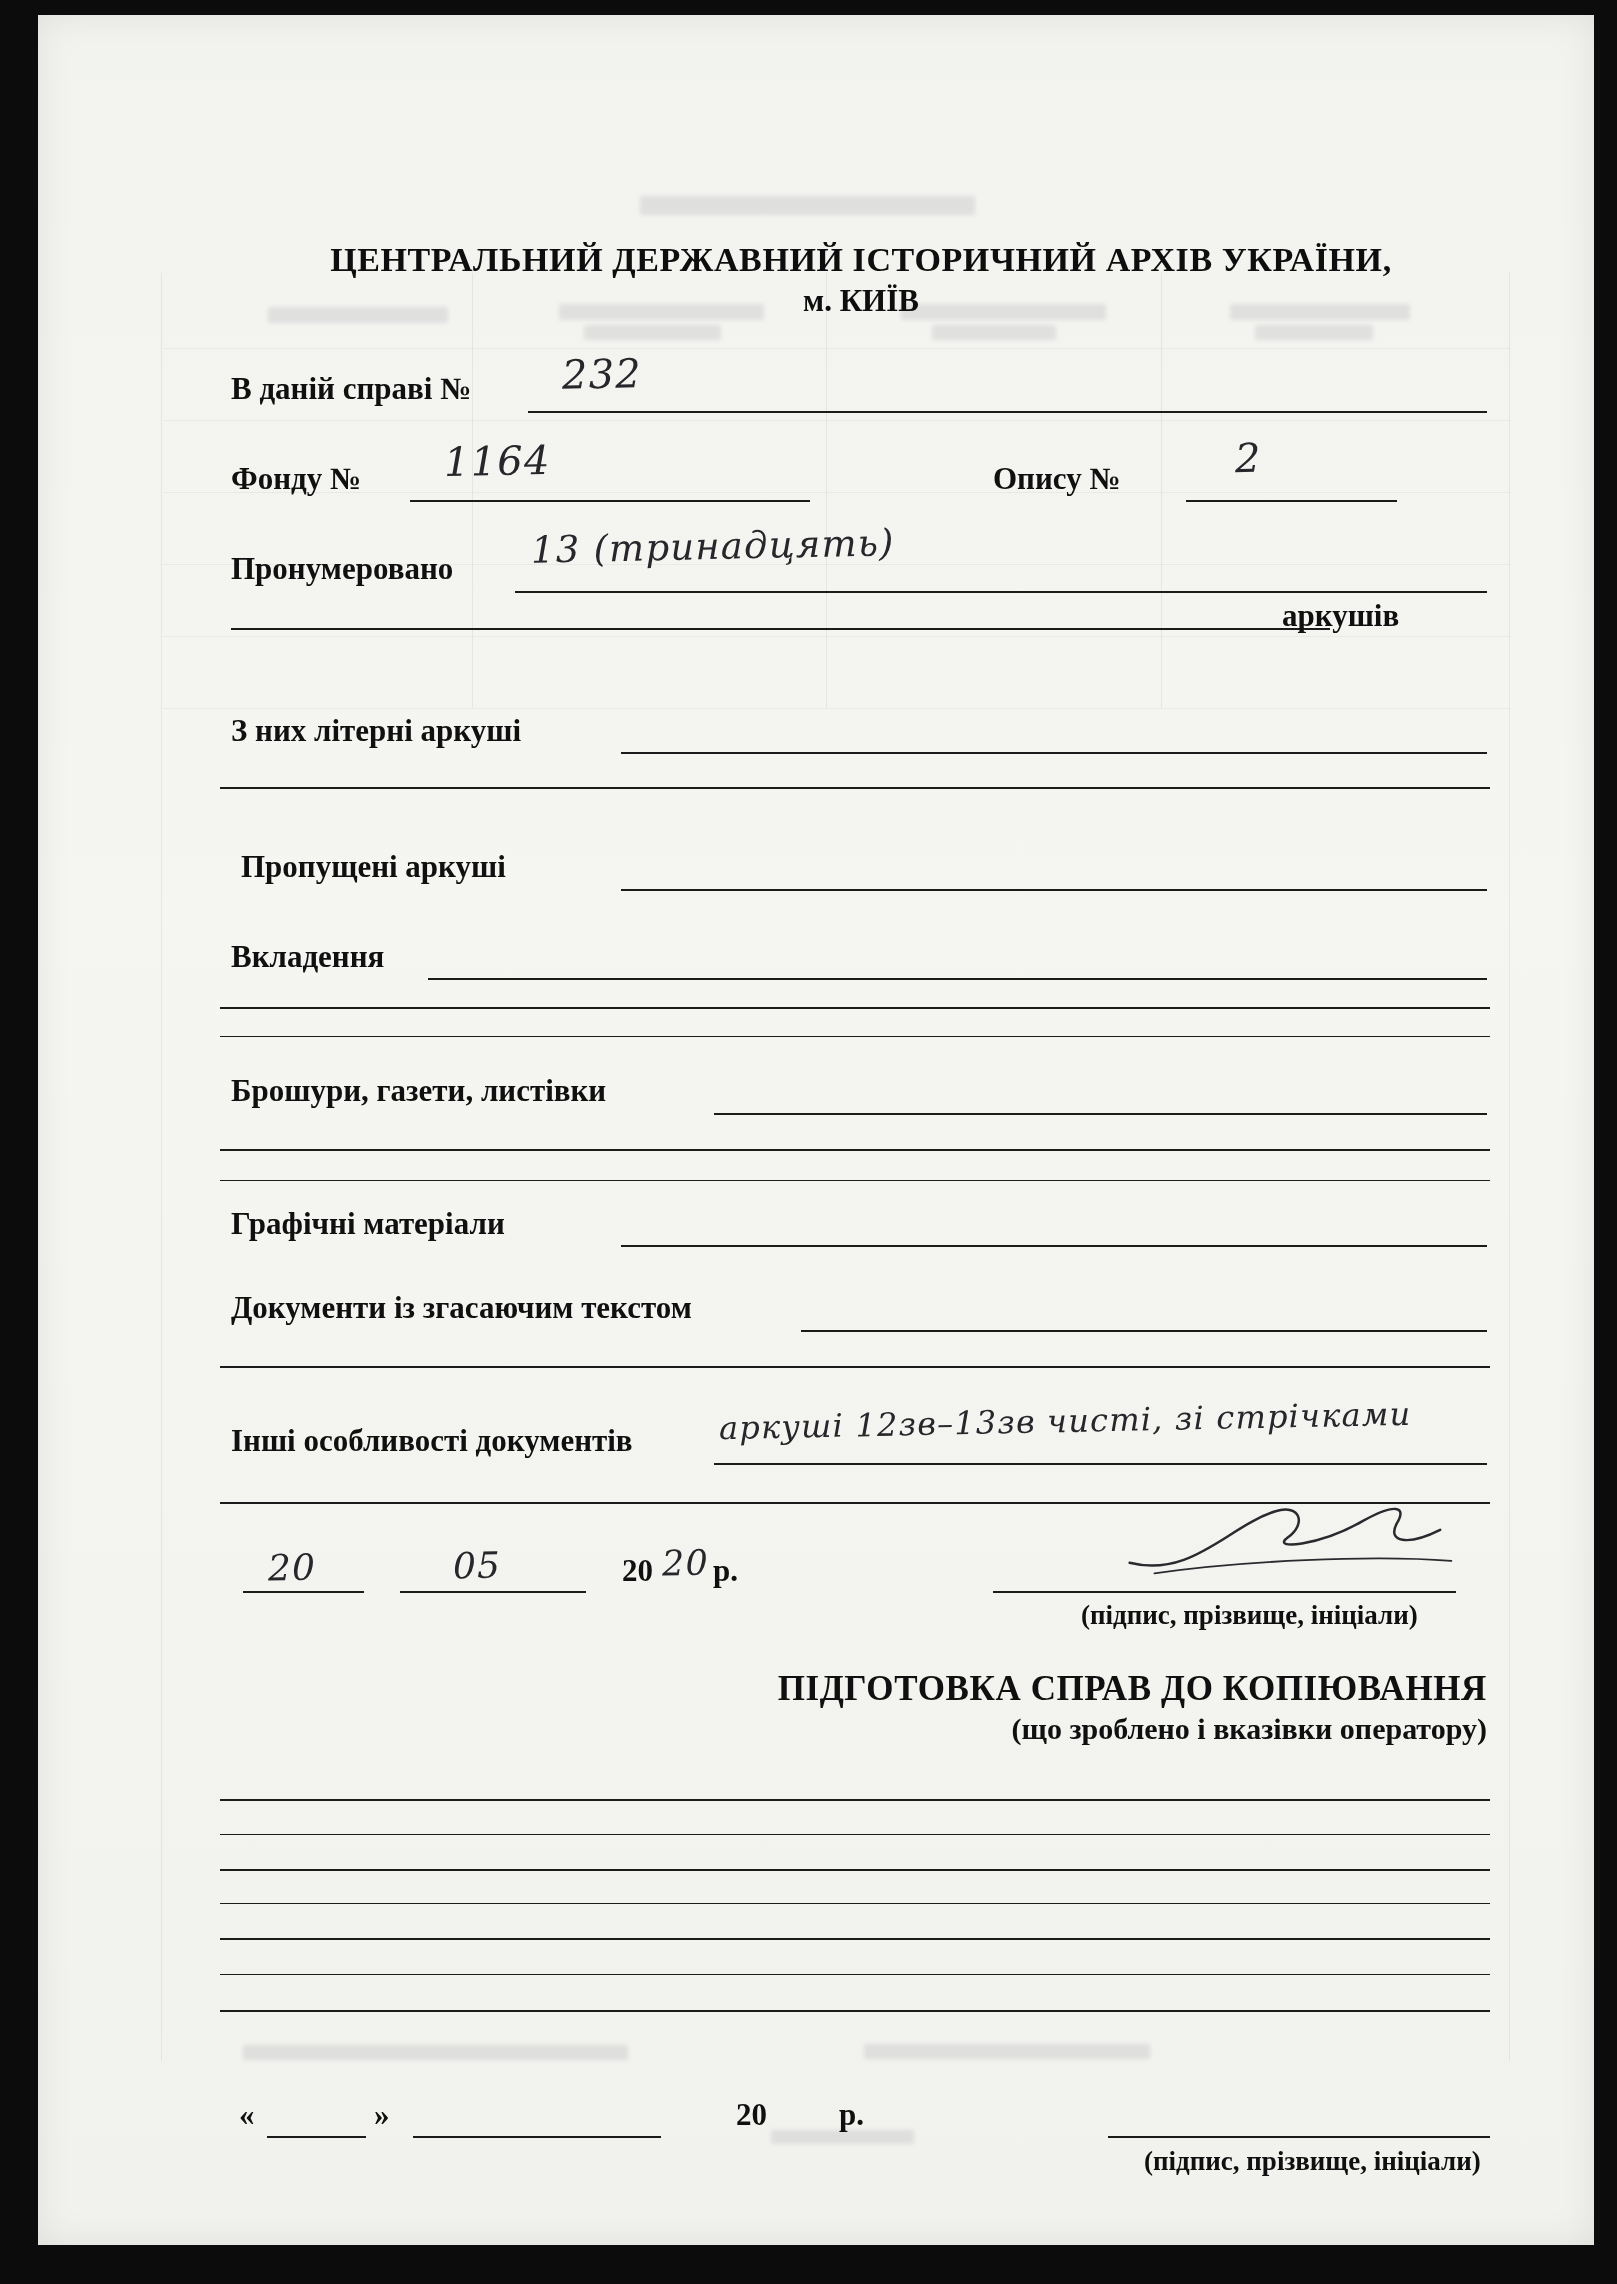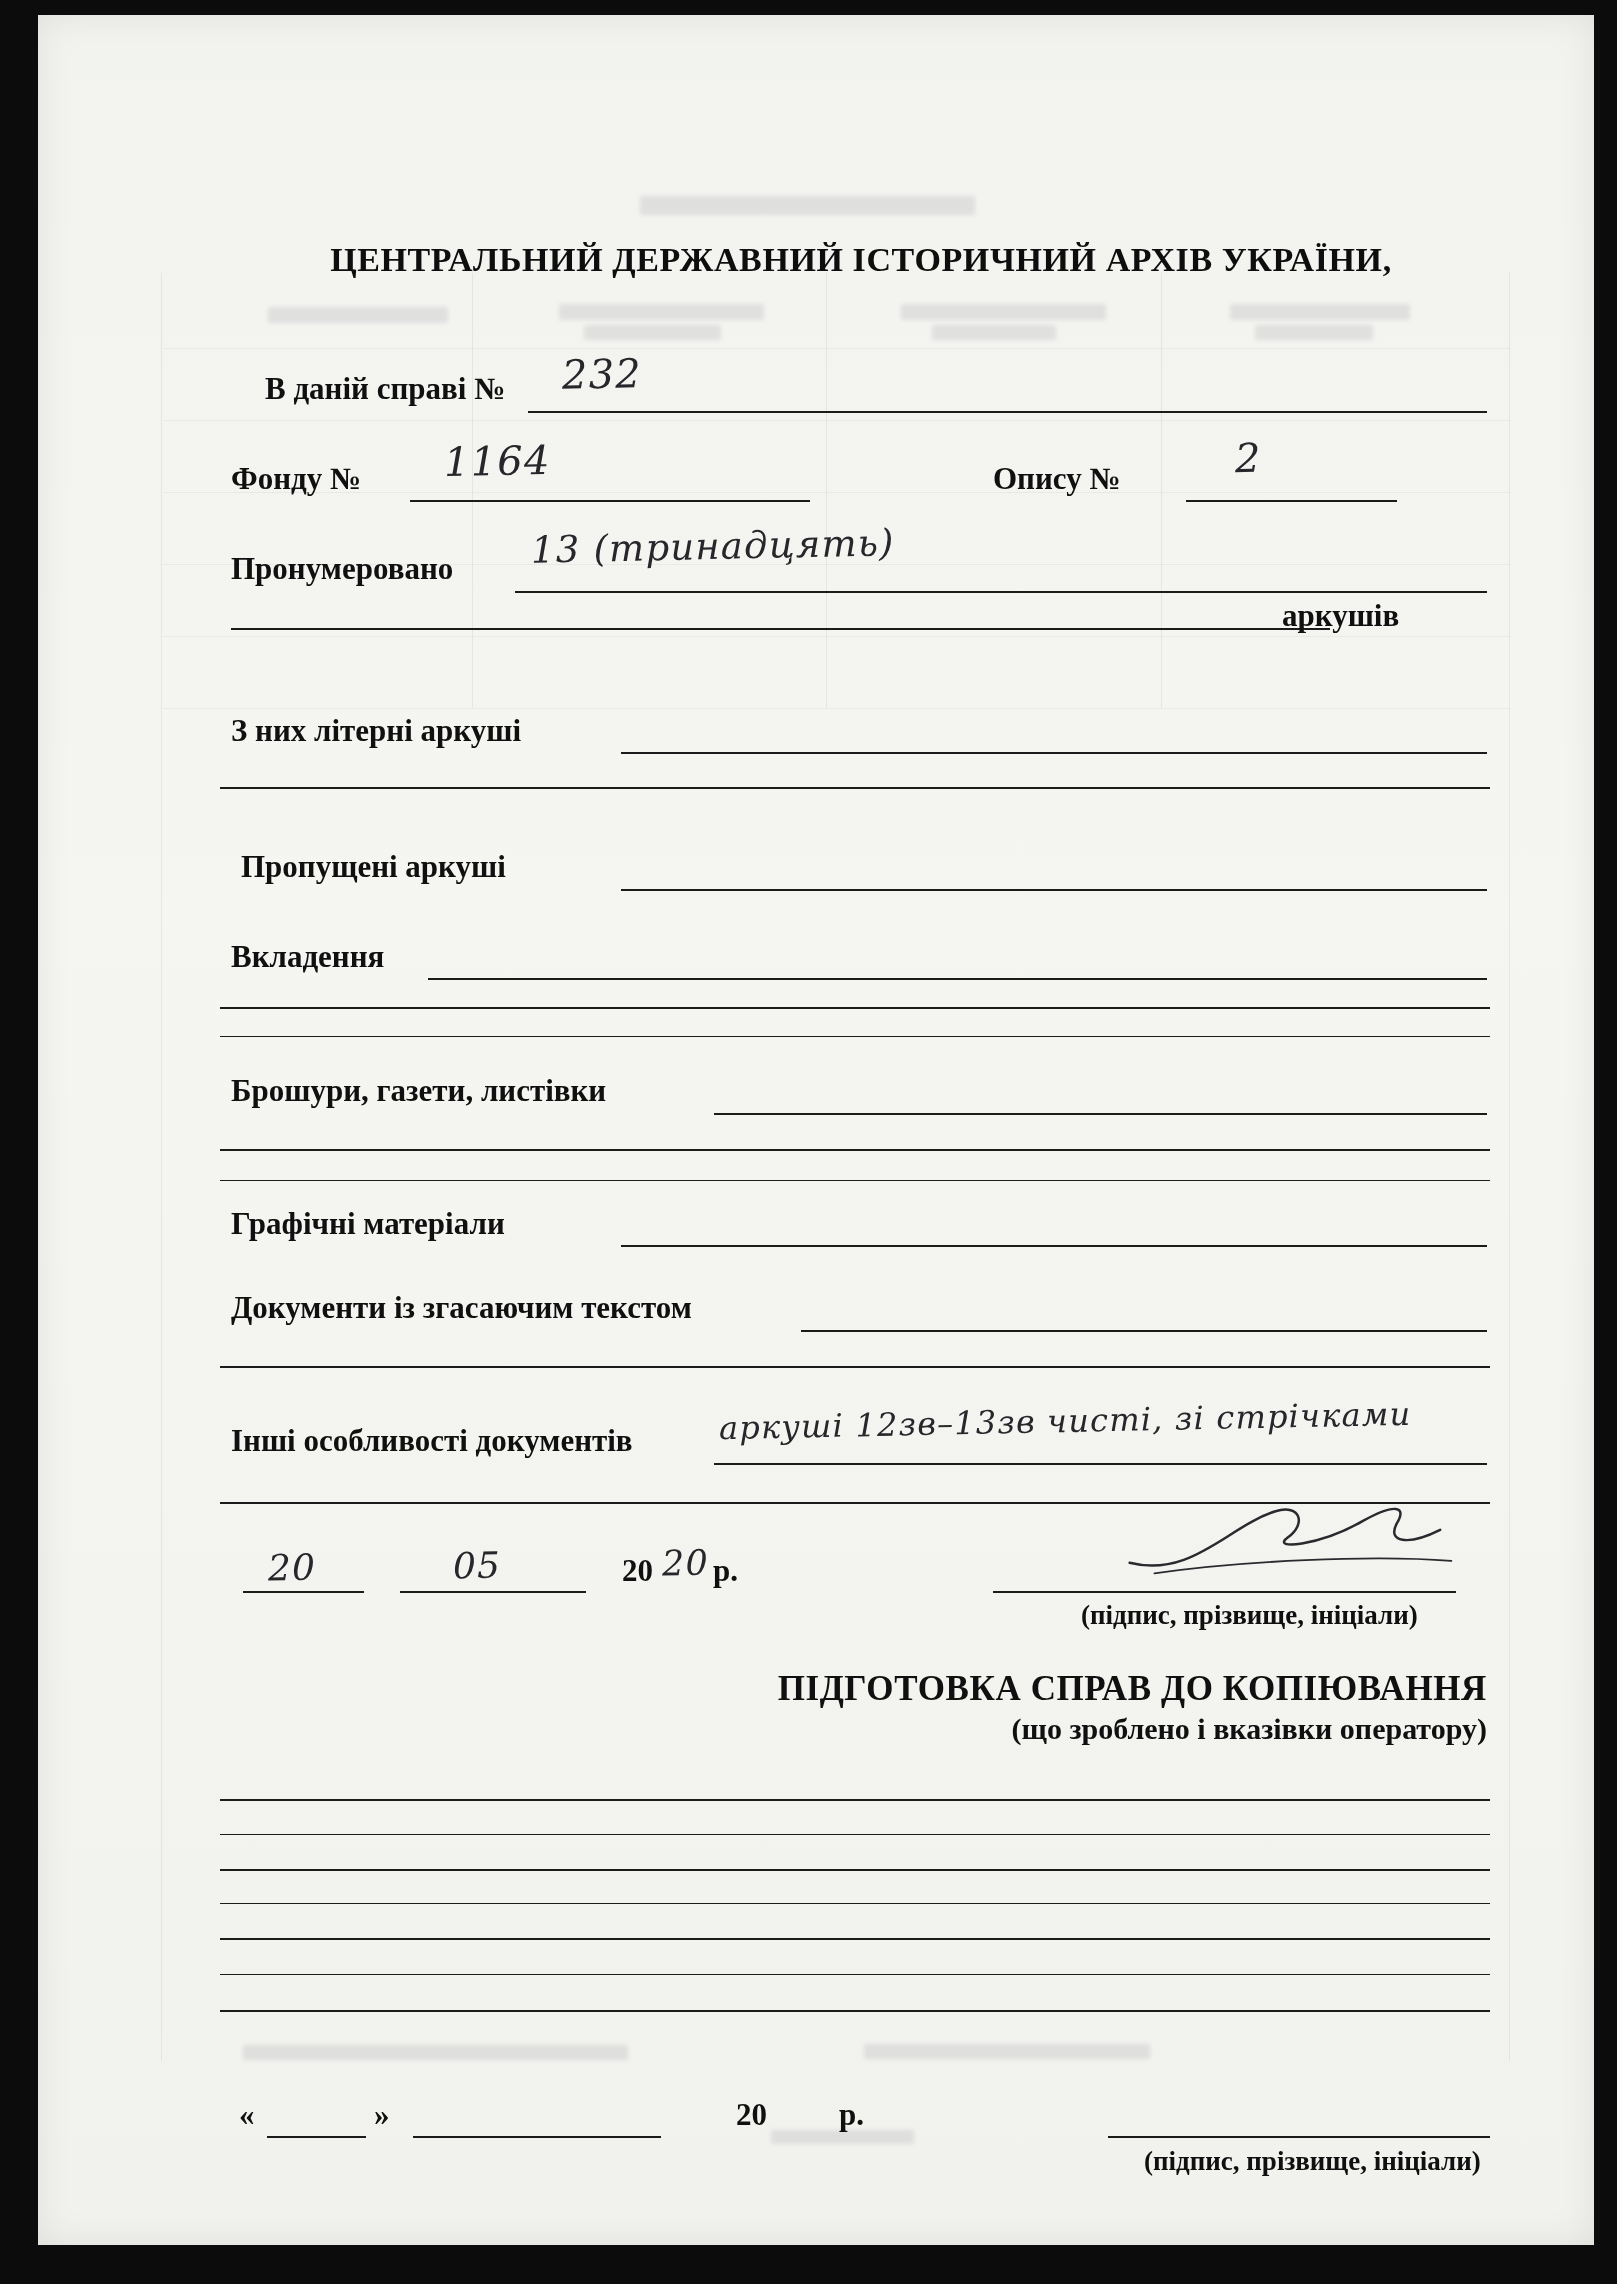--- a/index.html
+++ b/index.html
@@ -57,22 +57,23 @@
   <div class="vline" style="left:1161px; top:273px; height:435px;"></div>
   <div class="vline" style="left:1509px; top:273px; height:1788px;"></div>
   <div class="hline" style="left:163px; top:348px; width:1347px;"></div>
   <div class="hline" style="left:163px; top:420px; width:1347px;"></div>
   <div class="hline" style="left:163px; top:492px; width:1347px;"></div>
   <div class="hline" style="left:163px; top:564px; width:1347px;"></div>
   <div class="hline" style="left:163px; top:636px; width:1347px;"></div>
   <div class="hline" style="left:163px; top:708px; width:1347px;"></div>
 
   <div class="title1">ЦЕНТРАЛЬНИЙ ДЕРЖАВНИЙ ІСТОРИЧНИЙ АРХІВ УКРАЇНИ,</div>
+  <div class="title2">м. КИЇВ</div>
 
-  <div class="lbl" style="left:231px; top:371px;margin-left:34px;">В даній справі №</div>
+  <div class="lbl" style="left:231px; top:371px;">В даній справі №</div>
   <div class="ul" style="left:528px; top:411px; width:959px;"></div>
   <div class="hw" style="left:562px; top:351px; font-size:40px;">232</div>
 
   <div class="lbl" style="left:231px; top:461px;">Фонду №</div>
   <div class="ul" style="left:410px; top:500px; width:400px;"></div>
   <div class="hw" style="left:444px; top:438px; font-size:40px;">1164</div>
   <div class="lbl" style="left:993px; top:461px;">Опису №</div>
   <div class="ul" style="left:1186px; top:500px; width:211px;"></div>
   <div class="hw" style="left:1235px; top:435px; font-size:40px;">2</div>
 

